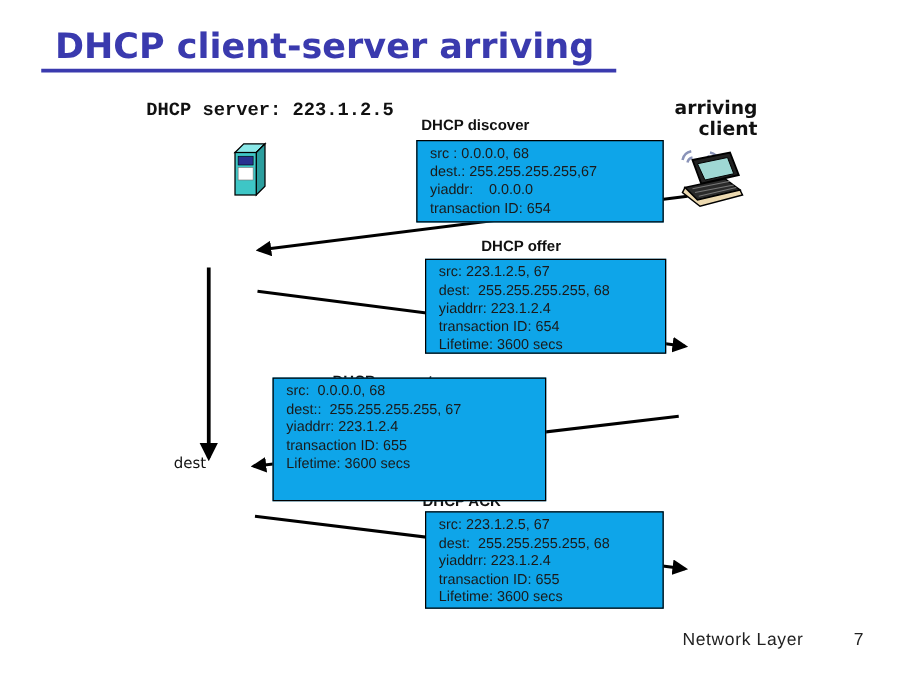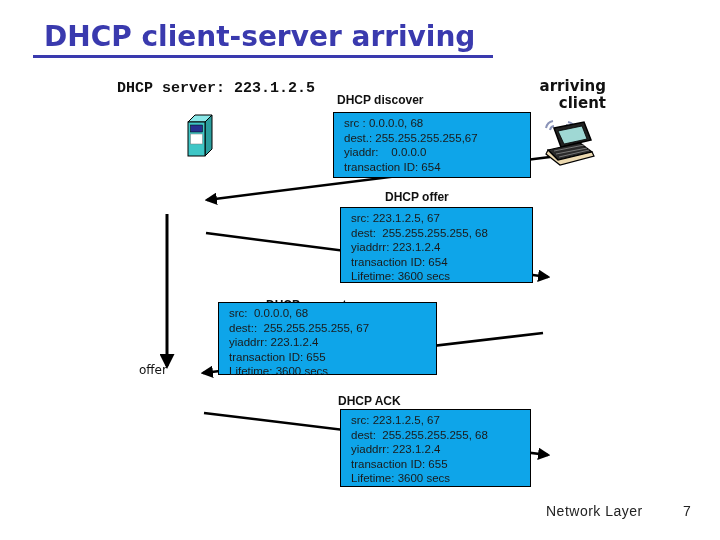--- a/index.html
+++ b/index.html
@@ -47,21 +47,21 @@
     padding:3px 4px 0 10px;
     font-size:11.5px;color:#1a1a1a;line-height:14.5px;
     font-family:"Liberation Sans",sans-serif;
   }
   .msg-box .box-line{white-space:pre;}
   #discover-label{left:337px;top:93px;}
   #discover-box{left:333px;top:112px;width:198px;height:66px;}
   #offer-label{left:345px;top:190px;margin-left:40px;}
   #offer-box{left:340px;top:207px;width:193px;height:76px;}
   #request-label{left:222px;top:298px;padding-left:44px;}
-  #request-box{left:218px;top:302px;width:219px;height:73px;}
+  #request-box{left:218px;top:302px;width:219px;height:99px;}
   #ack-label{left:338px;top:394px;}
   #ack-box{left:340px;top:409px;width:191px;height:78px;}
   
   .icon{position:absolute;z-index:3;}
   #server-icon{left:183px;top:113px;}
   #client-icon{left:538px;top:112px;}
   
   .footer-section{
     position:absolute;left:546px;top:503px;font-size:14px;color:#222;
     letter-spacing:0.5px;font-family:"Liberation Sans",sans-serif;
@@ -75,21 +75,21 @@
 <body>
 
 <div class="slide-title">DHCP client-server arriving</div>
 <div class="title-underline"></div>
 
 <div class="server-label">DHCP server: 223.1.2.5</div>
 <div class="client-label">
   <span>arriving</span><br>
   <span>client</span>
 </div>
-<div class="time-label">offer</div>
+<div class="time-label">dest</div>
 
 <svg class="arrows" width="720" height="540">
   <defs>
     <marker id="ah" viewBox="0 0 10 10" refX="8" refY="5" markerWidth="5" markerHeight="5" orient="auto-start-reverse">
       <path d="M0,0 L10,5 L0,10 z" fill="#000"></path>
     </marker>
   </defs>
 
   <line x1="550" y1="157" x2="207" y2="200" stroke="#000" stroke-width="2.5" marker-end="url(#ah)"></line>
 

